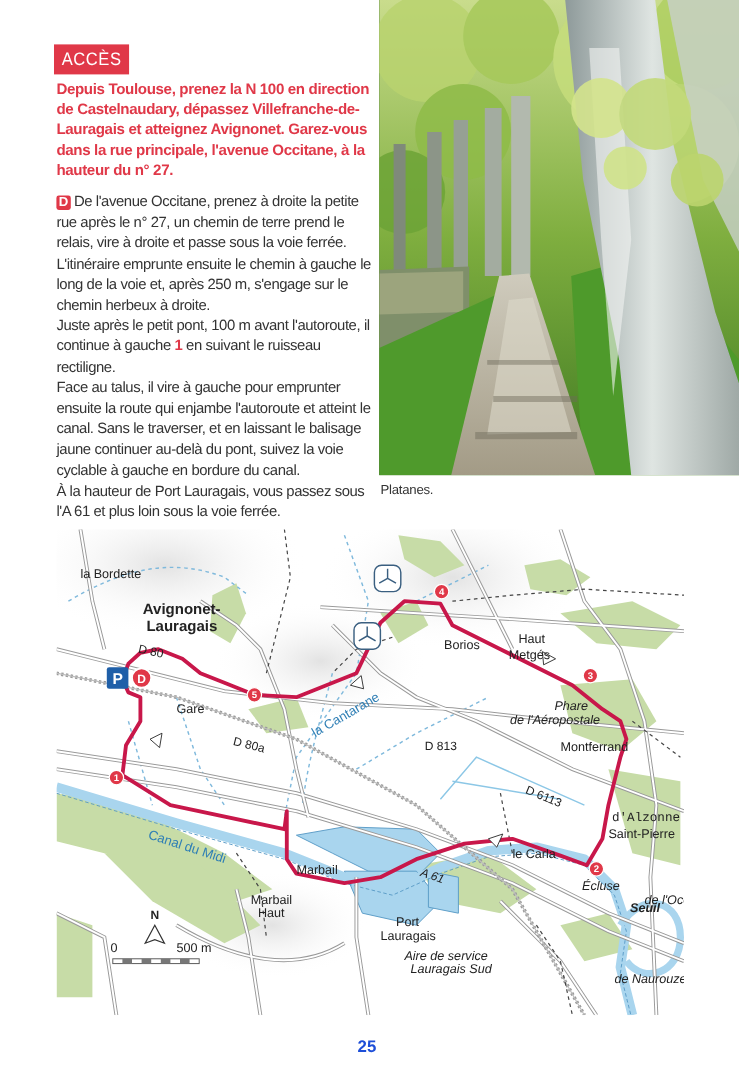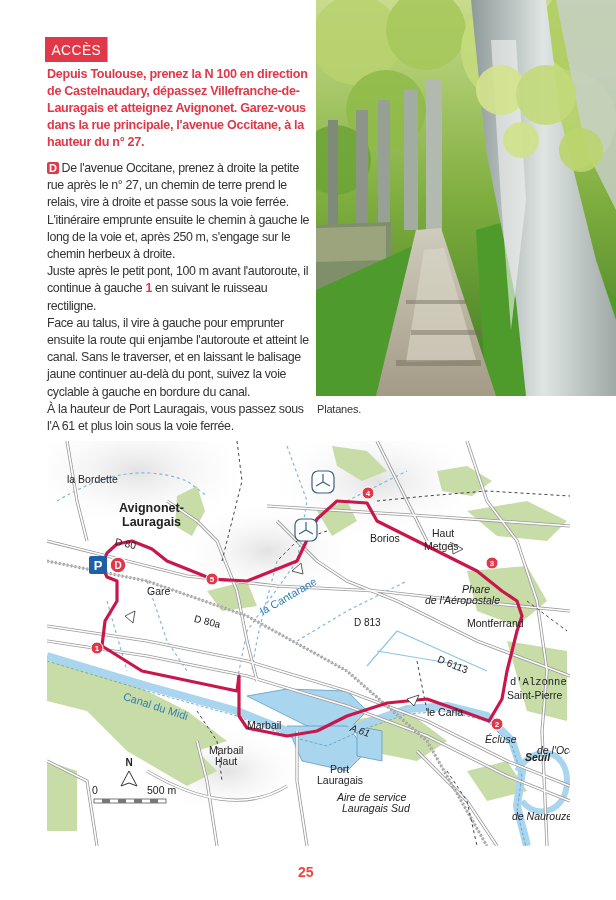--- a/index.html
+++ b/index.html
@@ -20,21 +20,21 @@
 
     
     .map { position: absolute; left: 47px; top: 441px; width: 523px; height: 405px; overflow: hidden; background: #fff; }
     .map svg { display: block; }
     .map-label { position: absolute; font-family: "Liberation Sans", sans-serif; color: #222; font-size: 10.5px; line-height: 11px; text-align: center; white-space: nowrap; }
     .map-label.town { font-weight: bold; font-size: 12.5px; line-height: 14px; }
     .map-label.road { font-size: 10px; color: #222; }
     .map-label.water { color: #2f7fb5; font-size: 11px; }
     .map-label.italic { font-style: italic; }
 
-    .page-number { position: absolute; left: 298px; top: 864px; color: #ef4444; font-weight: bold; font-size: 14px; }
+    .page-number { position: absolute; left: 298px; top: 864px; color: #1d4ed8; font-weight: bold; font-size: 14px; }
   </style>
 </head>
 <body>
 
 <div class="page">
 
   <div class="acces-badge">ACCÈS</div>
   <div class="intro">Depuis Toulouse, prenez la N 100 en direction de Castelnaudary, dépassez Villefranche-de-Lauragais et atteignez Avignonet. Garez-vous dans la rue principale, l'avenue Occitane, à la hauteur du n° 27.</div>
 
   <div class="body-text">

